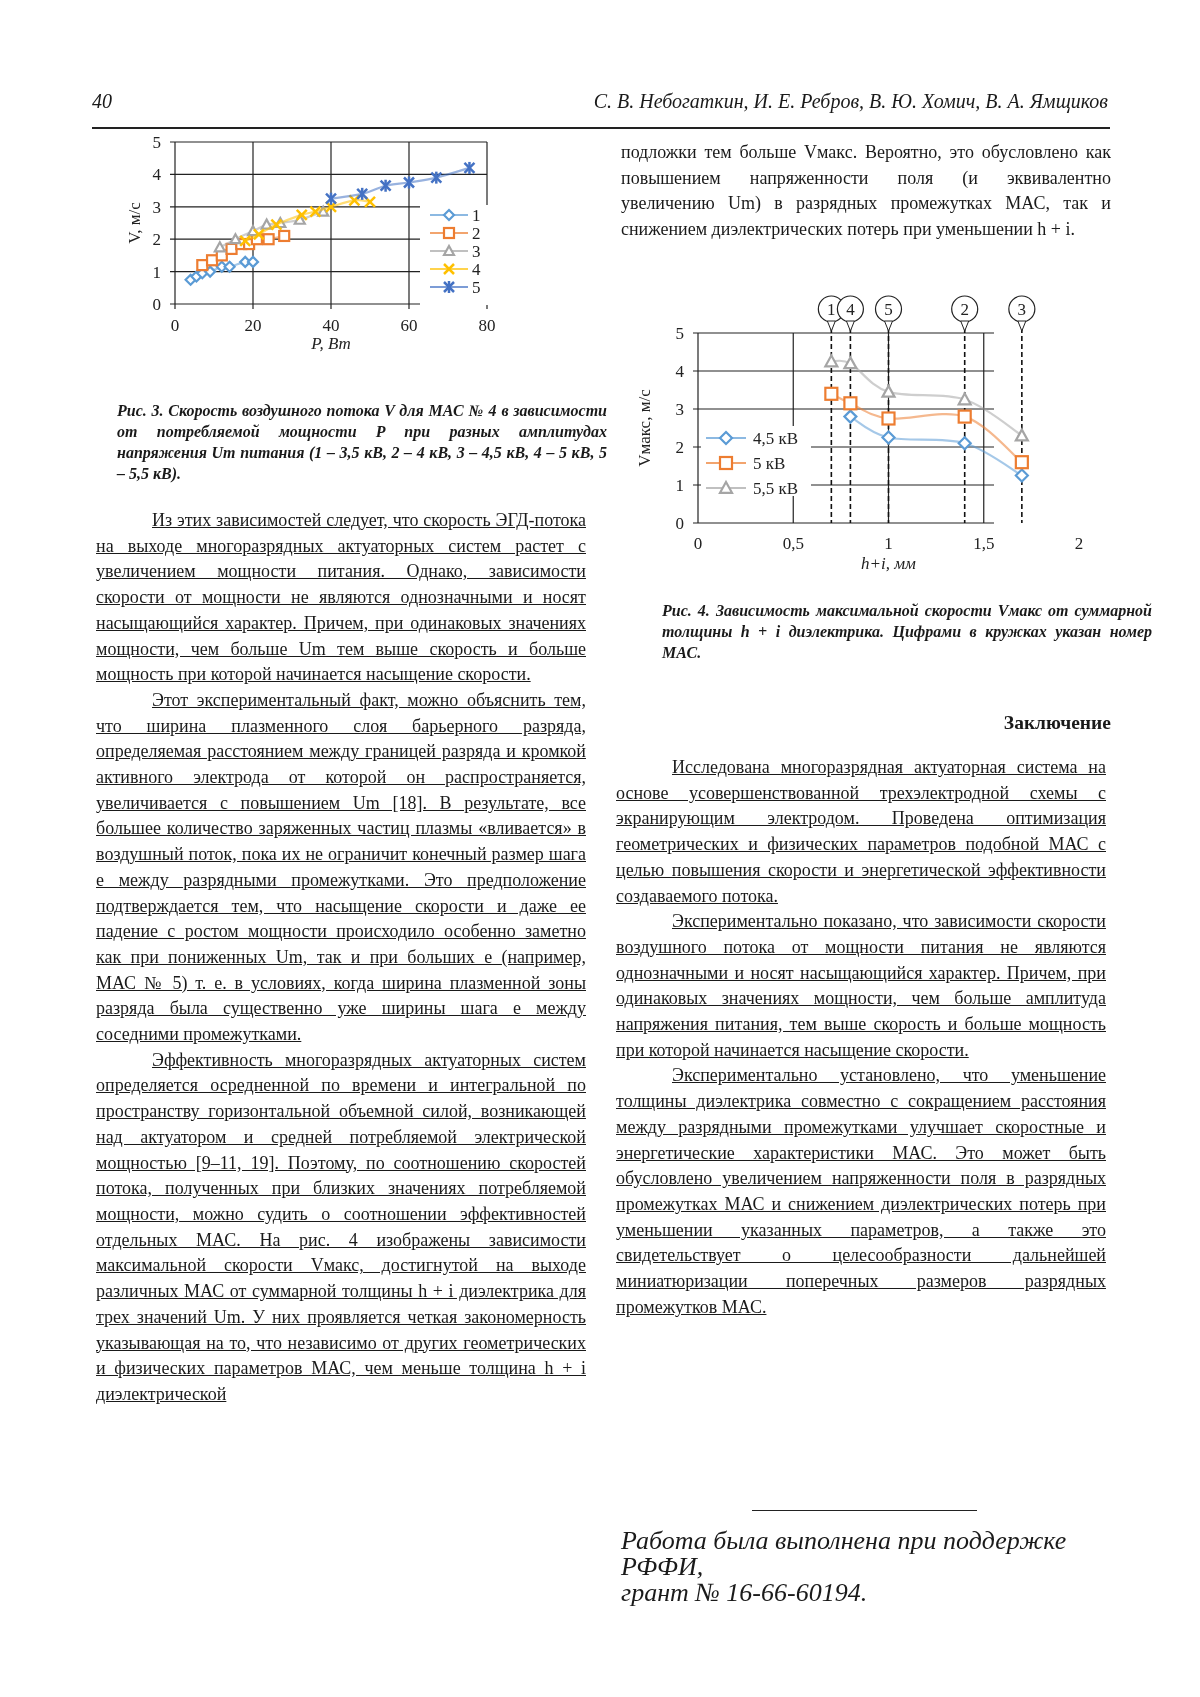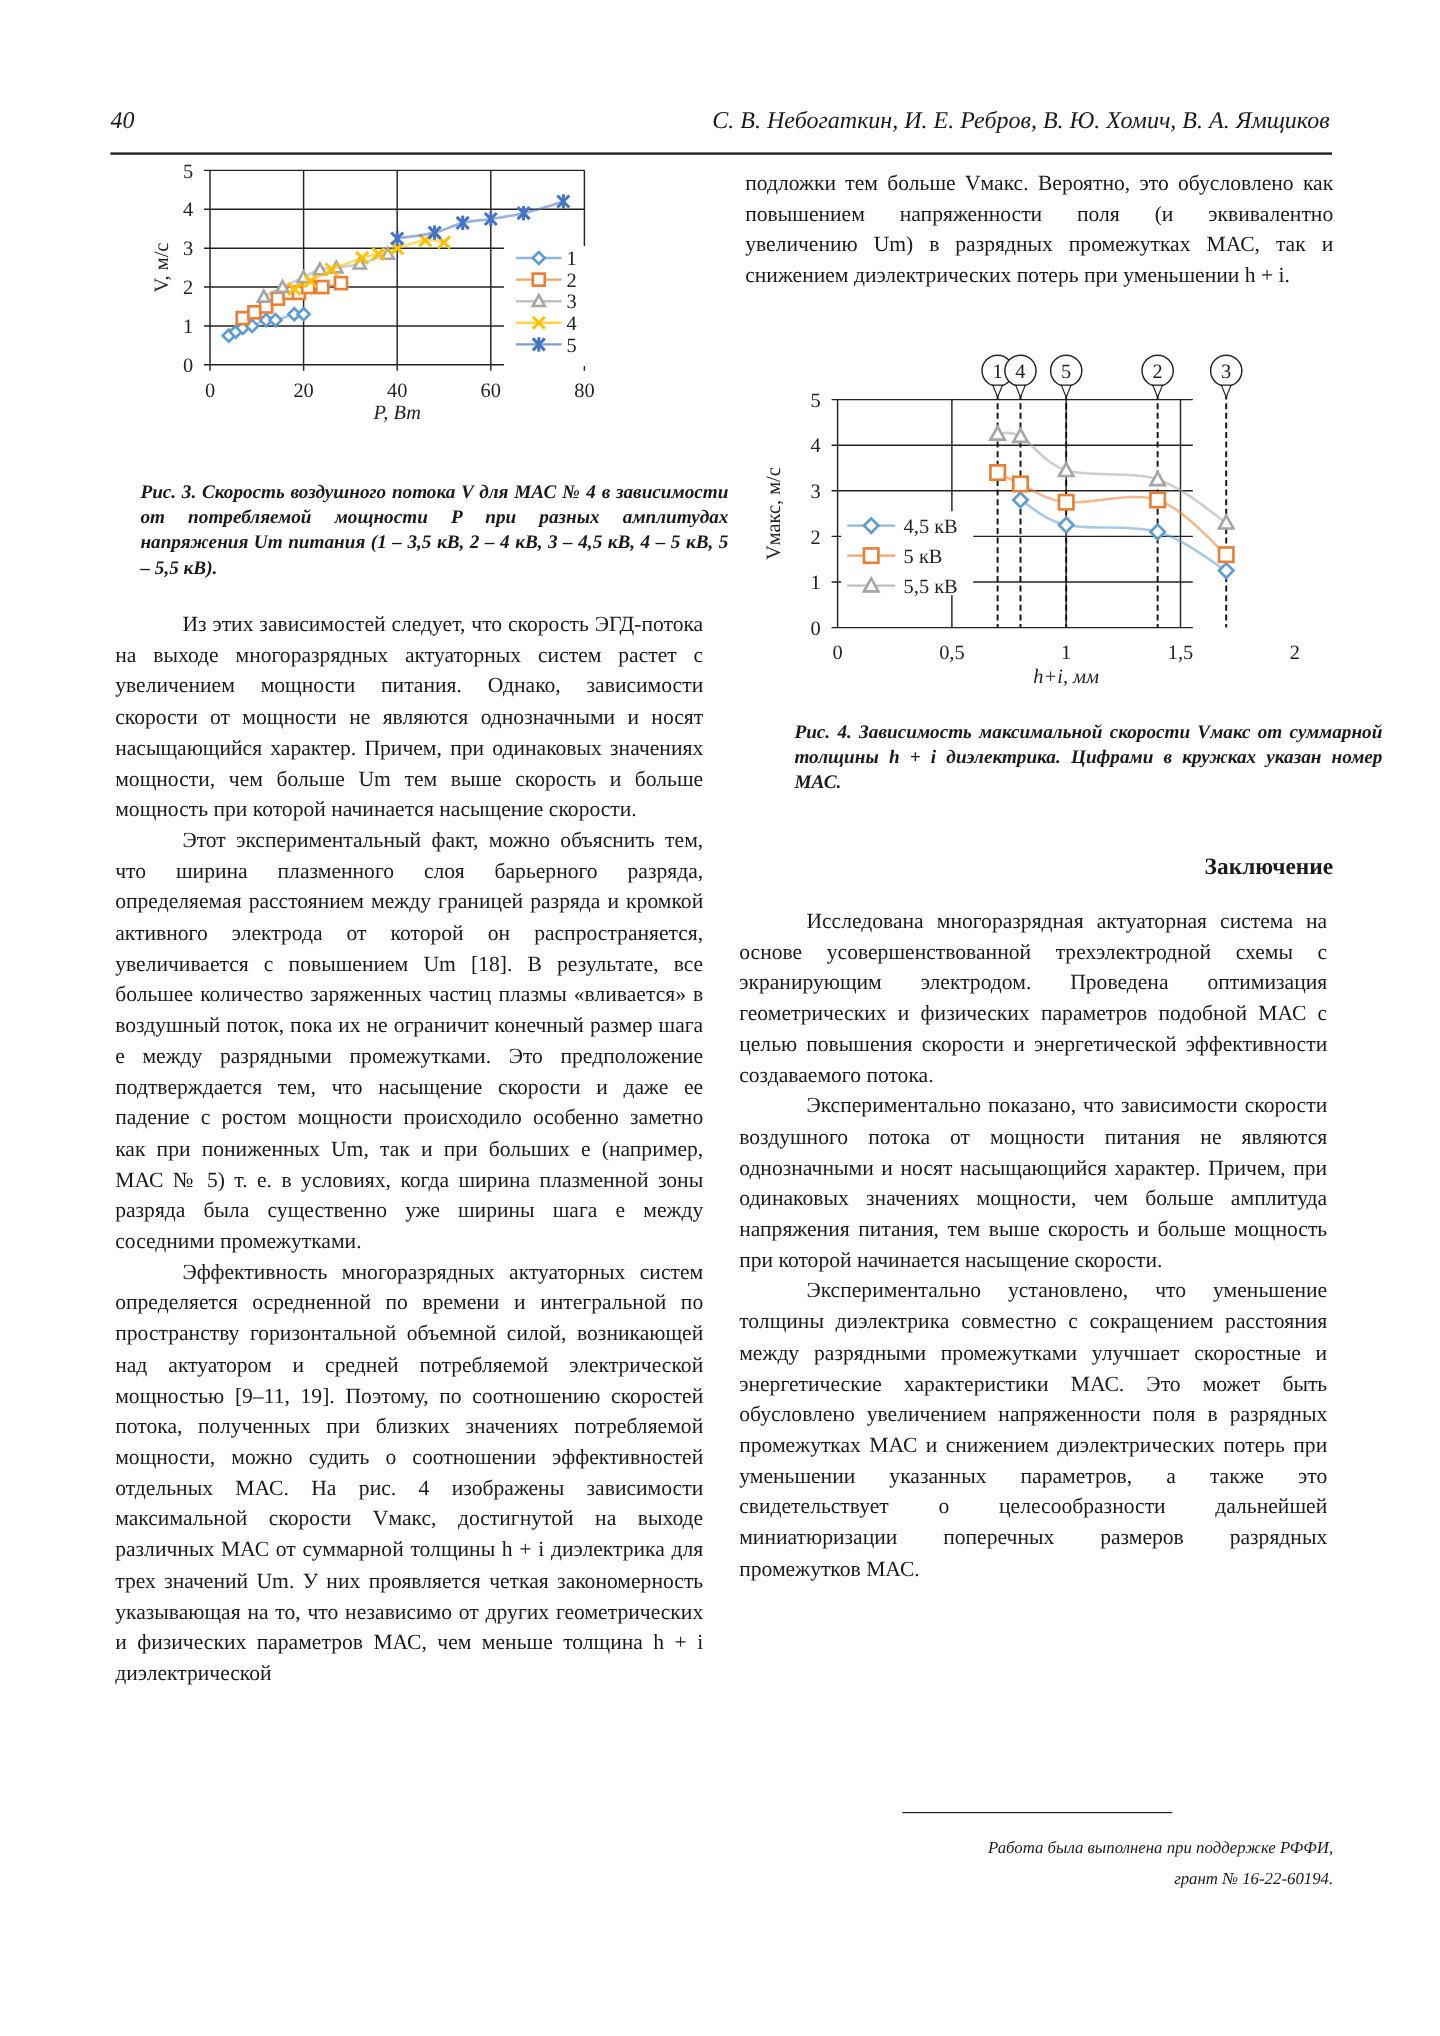--- a/index.html
+++ b/index.html
@@ -2,30 +2,30 @@
 <html><head>
 <meta charset="utf-8">
 <style>
   html, body { margin:0; padding:0; background:#fff; }
   body { width:1200px; height:1697px; position:relative; font-family:"Liberation Serif", serif; color:#1a1a1a; overflow:hidden; }
   .header-pn { position:absolute; left:92px; top:90px; font-size:20px; font-style:italic; }
   .header-auth { position:absolute; right:92px; top:90px; font-size:20px; font-style:italic; }
   .header-rule { position:absolute; left:92px; top:127px; width:1018px; height:0; border-top:2px solid #222; }
   .col { position:absolute; font-size:18px; line-height:25.7px; text-align:justify; }
   .col p { margin:0; }
-  .col p.ind { text-indent:56px; }
+  .col p.ind { text-indent:56px;text-decoration:underline; }
   .col-left { left:96px; top:508px; width:490px; }
   .col-right-top { left:621px; top:140px; width:490px; }
   .col-right-bot { left:616px; top:755px; width:490px; }
   .caption { position:absolute; font-weight:bold; font-style:italic; font-size:16px; line-height:21px; text-align:justify;margin-left:21px; }
   .cap3 { left:96px; top:400px; width:490px; }
   .cap4 { left:641px; top:600px; width:490px; }
   .heading { position:absolute; left:621px; top:712px; width:490px; text-align:right; font-weight:bold; font-size:19.5px; }
   .fund-rule { position:absolute; left:752px; top:1510px; width:225px; border-top:1.5px solid #222; }
-  .fund { position:absolute; left:621px; top:1528px; width:490px; text-align:right; font-style:italic; font-size:14px; line-height:26px; }
+  .fund { position:absolute; left:621px; top:1528px; width:490px; text-align:left; font-style:italic; font-size:26px; line-height:26px; }
   svg text { font-family:"Liberation Serif", serif; }
 </style>
 </head>
 <body>
 
 <div class="header-pn">40</div>
 <div class="header-auth">С. В. Небогаткин, И. Е. Ребров, В. Ю. Хомич, В. А. Ямщиков</div>
 <div class="header-rule"></div>
 
 <svg id="chart1" style="position:absolute;left:120px;top:135px;" width="430" height="250">
@@ -346,14 +346,14 @@
 
 <div class="col col-right-bot">
   <p class="ind">Исследована многоразрядная актуаторная система на основе усовершенствованной трехэлектродной схемы с экранирующим электродом. Проведена оптимизация геометрических и физических параметров подобной МАС с целью повышения скорости и энергетической эффективности создаваемого потока.</p>
   <p class="ind">Экспериментально показано, что зависимости скорости воздушного потока от мощности питания не являются однозначными и носят насыщающийся характер. Причем, при одинаковых значениях мощности, чем больше амплитуда напряжения питания, тем выше скорость и больше мощность при которой начинается насыщение скорости.</p>
   <p class="ind">Экспериментально установлено, что уменьшение толщины диэлектрика совместно с сокращением расстояния между разрядными промежутками улучшает скоростные и энергетические характеристики МАС. Это может быть обусловлено увеличением напряженности поля в разрядных промежутках МАС и снижением диэлектрических потерь при уменьшении указанных параметров, а также это свидетельствует о целесообразности дальнейшей миниатюризации поперечных размеров разрядных промежутков МАС.</p>
 </div>
 
 <div class="fund-rule"></div>
 <div class="fund">
   <div>Работа была выполнена при поддержке РФФИ,</div>
-  <div>грант № 16-22-60194.</div>
+  <div>грант № 16-66-60194.</div>
 </div>
 
 </body></html>

